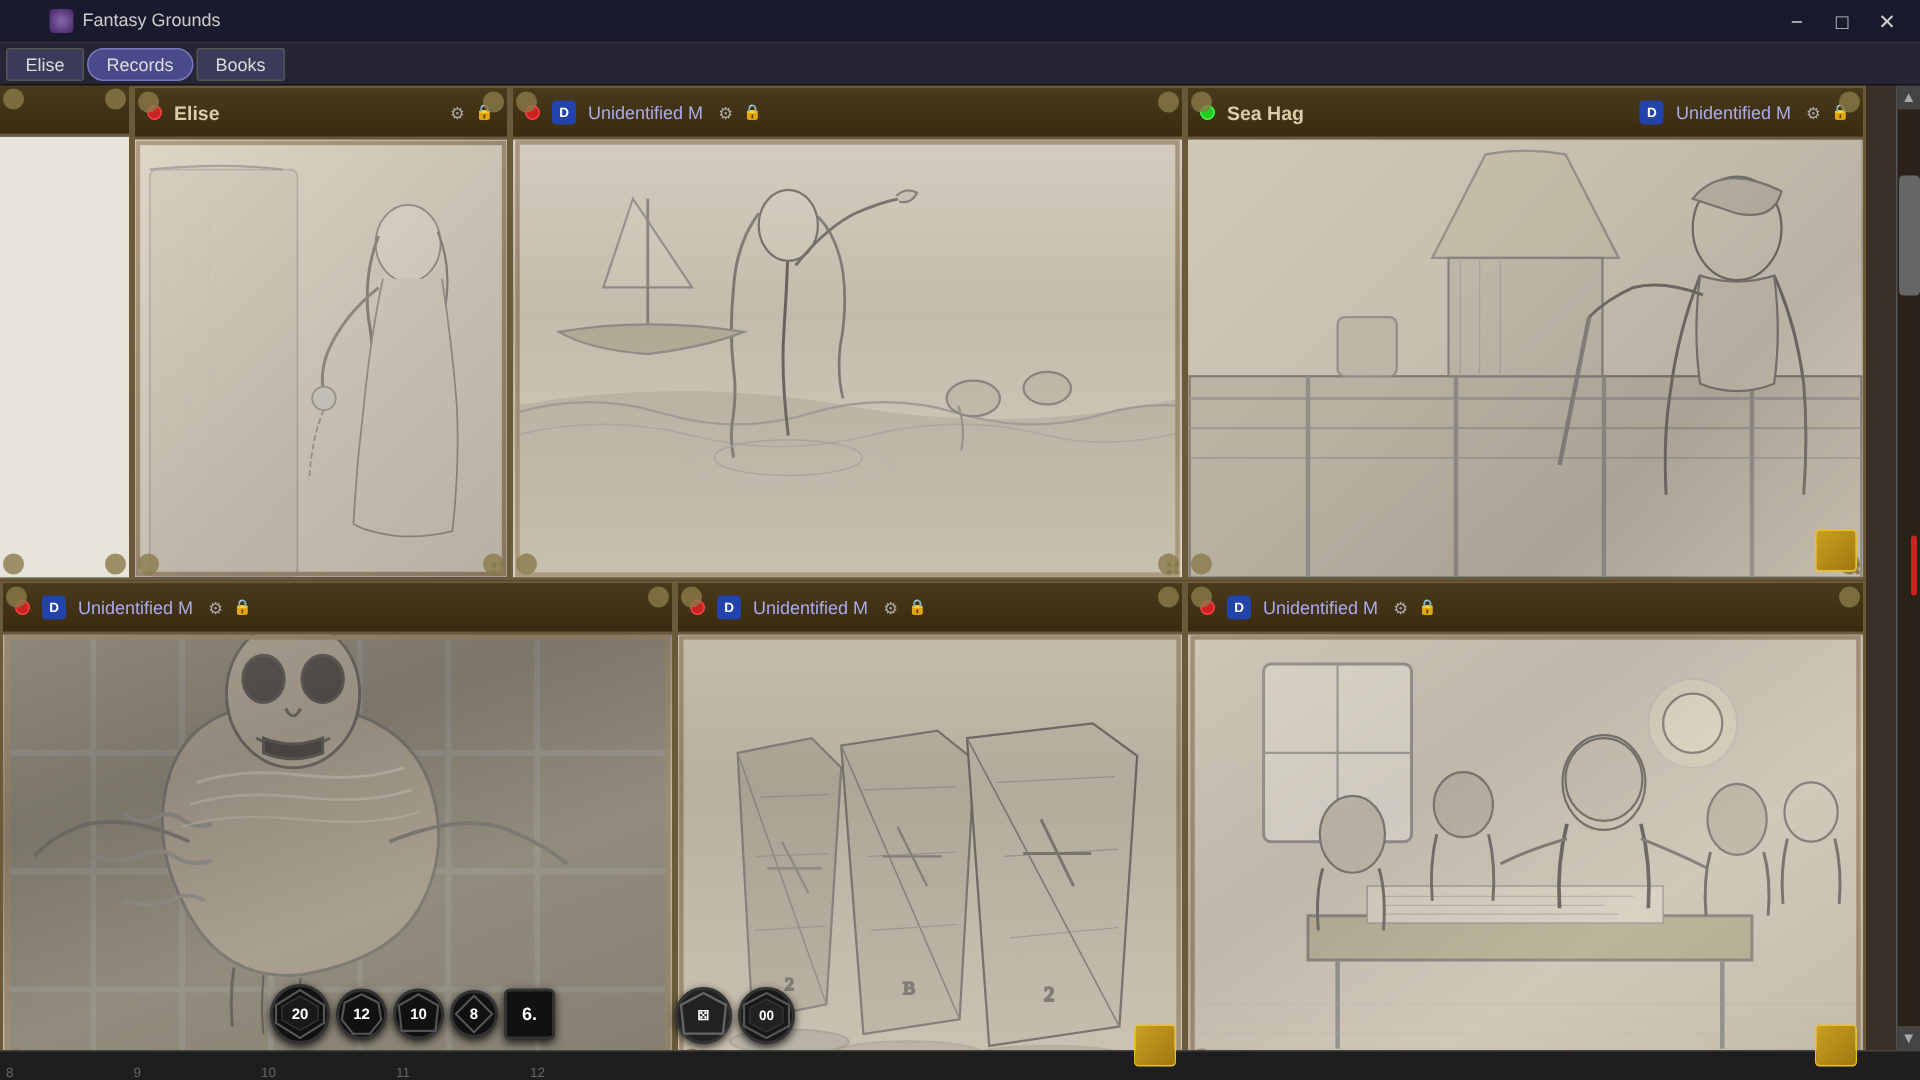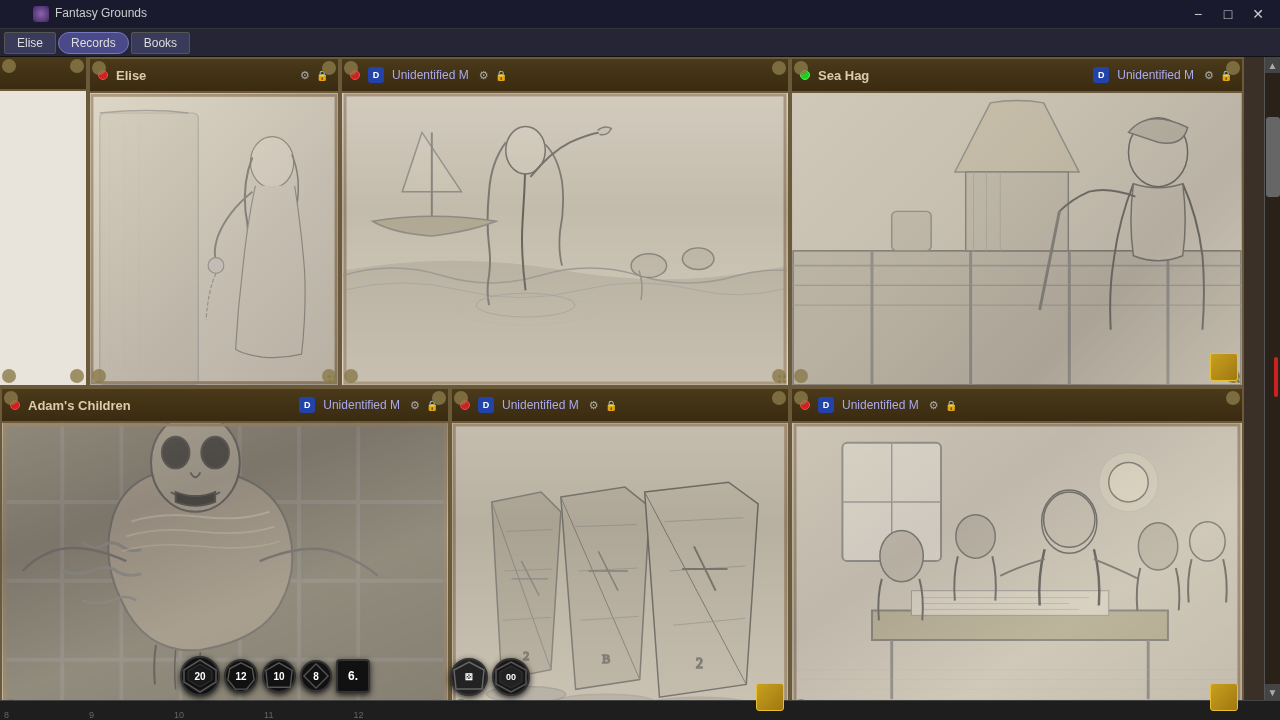--- a/index.html
+++ b/index.html
@@ -618,21 +618,20 @@
       <div class="rdot"></div>
         <div class="rdot"></div>
       <div class="rdot"></div>
         <div class="rdot"></div>
     </div>
   </div>
 
   <div id="panel-adams" class="panel">
     <div class="panel-header">
       <div class="panel-status-dot dot-red"></div>
-      <span class="panel-title">Adam's Children</span>
       <div class="panel-icon-d">D</div>
       <span class="panel-subtitle">Unidentified M</span>
       <div class="panel-controls">
         <div class="hdr-icon gear-icon"></div>
         <div class="hdr-icon lock-icon"></div>
       </div>
       <div class="corner-ornament corner-tl"></div>
       <div class="corner-ornament corner-tr"></div>
     </div>
     <div class="panel-image sketch-adams">

